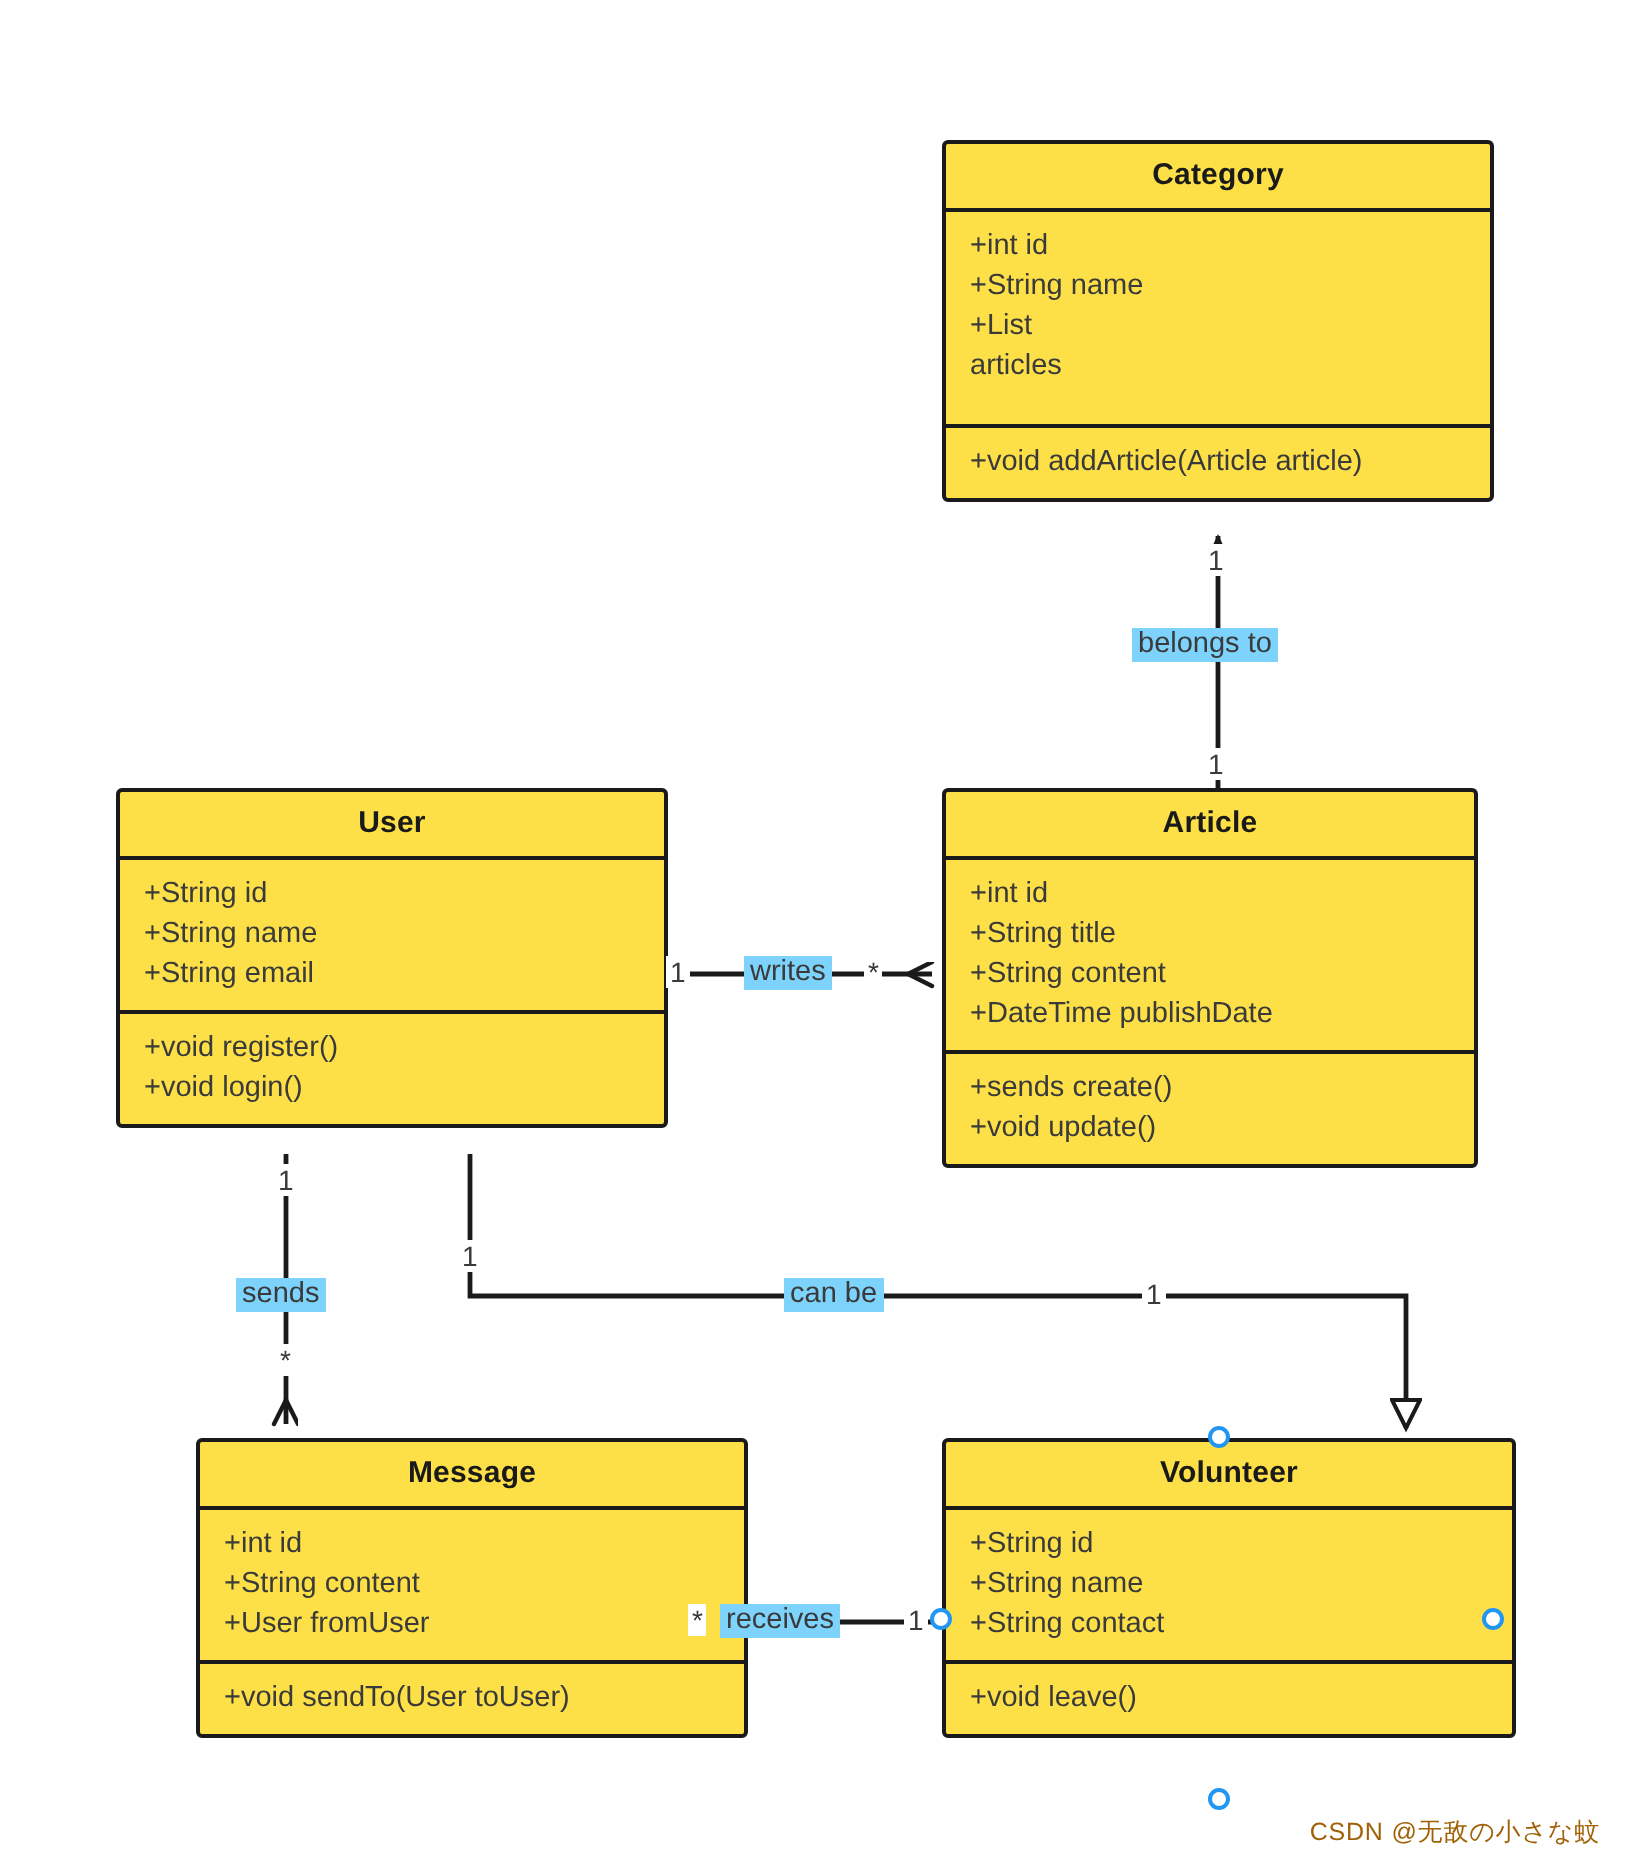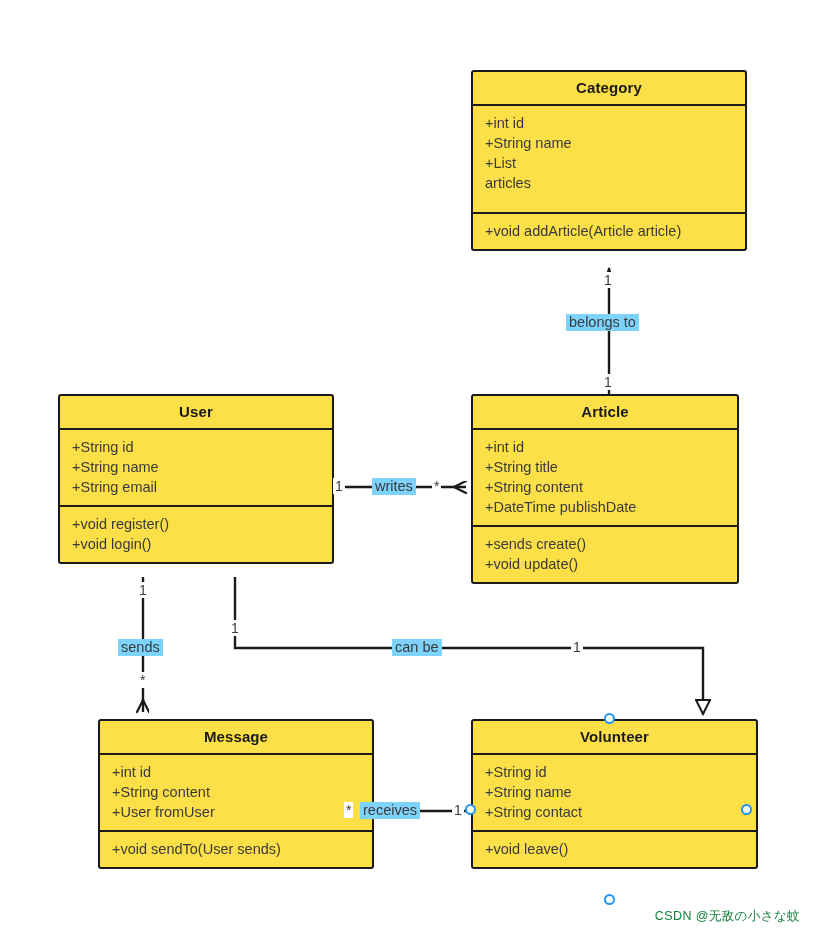--- a/index.html
+++ b/index.html
@@ -83,21 +83,21 @@
     border: 2px solid #2196f3;
     border-radius: 50%;
     background: #ffffff;
   }
   
   .watermark {
     position: absolute;
     right: 14px;
     bottom: 8px;
     font-size: 12.5px;
-    color: #15803d;
+    color: #a16207;
     white-space: nowrap;
     letter-spacing: .4px;
   }
 </style>
 </head>
 <body>
 
 <div id="canvas">
 
   <svg class="layer" viewBox="0 0 814 933" xmlns="http://www.w3.org/2000/svg">
@@ -175,21 +175,21 @@
   </div>
 
   <div class="uml-class" style="left:51px; top:719px; width:276px;margin-left:47px;">
     <div class="uml-title">Message</div>
     <div class="uml-compartment attrs">
       <div class="uml-line">+int id</div>
       <div class="uml-line">+String content</div>
       <div class="uml-line">+User fromUser</div>
     </div>
     <div class="uml-compartment methods">
-      <div class="uml-line">+void sendTo(User sends)</div>
+      <div class="uml-line">+void sendTo(User toUser)</div>
     </div>
   </div>
 
   <div class="uml-class" style="left:471px; top:719px; width:287px;">
     <div class="uml-title">Volunteer</div>
     <div class="uml-compartment attrs">
       <div class="uml-line">+String id</div>
       <div class="uml-line">+String name</div>
       <div class="uml-line">+String contact</div>
     </div>

